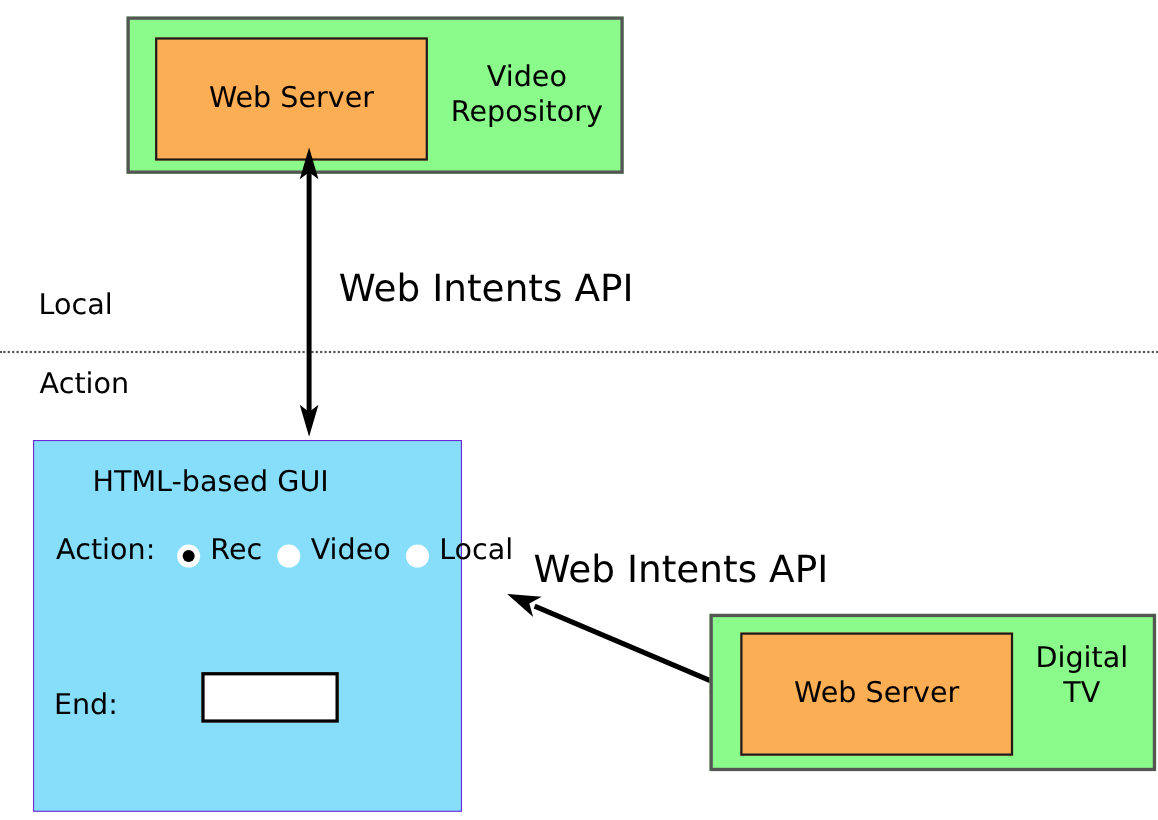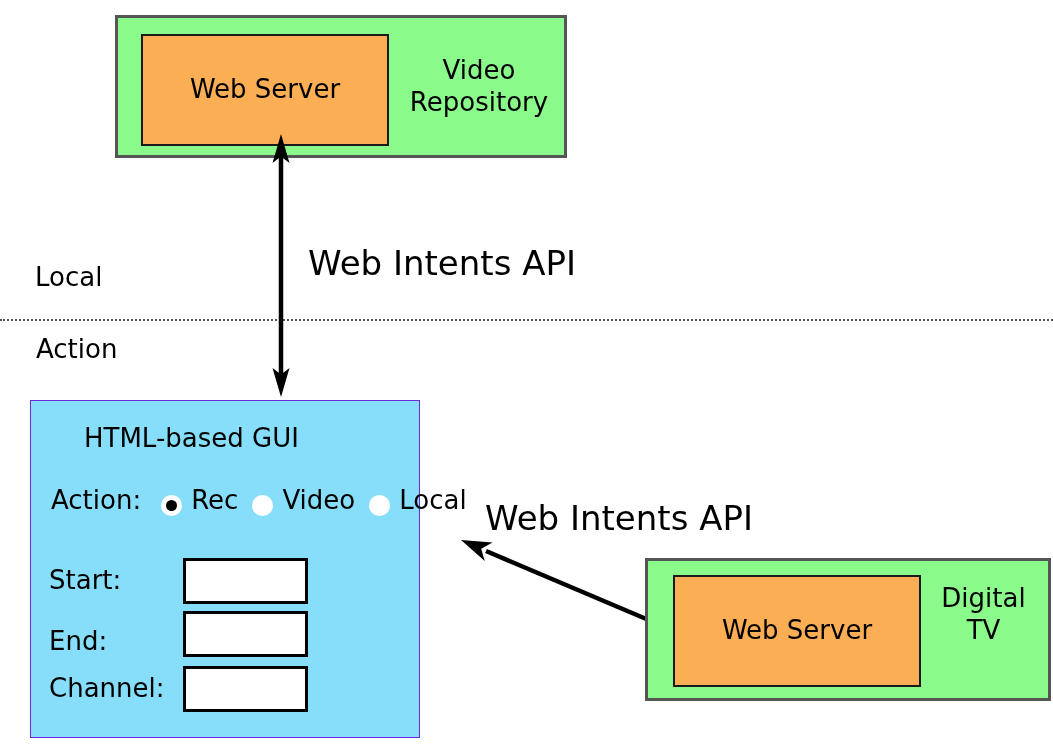--- a/index.html
+++ b/index.html
@@ -122,30 +122,22 @@
       </span>
 
       <span class="radio-option">
         <span class="radio">
             <span class="dot"></span>
           </span>
         <span>Local</span>
       </span>
     </div>
 
-    <div class="field-row r0">
-      <span class="field-label">Start:</span>
-      <span class="field-input"></span>
-    </div>
     <div class="field-row r1">
       <span class="field-label">End:</span>
-      <span class="field-input"></span>
-    </div>
-    <div class="field-row r2">
-      <span class="field-label">Channel:</span>
       <span class="field-input"></span>
     </div>
   </div>
 
   <div class="sys-box" style="left:645px; top:558px; width:406px; height:143px;">
     <div class="server-box" style="left:25px; top:14px; width:248px; height:112px;">
       <span>Web Server</span>
     </div>
     <div class="sys-name" style="left:278px; top:0; width:115px; height:107px;">Digital TV</div>
   </div>

